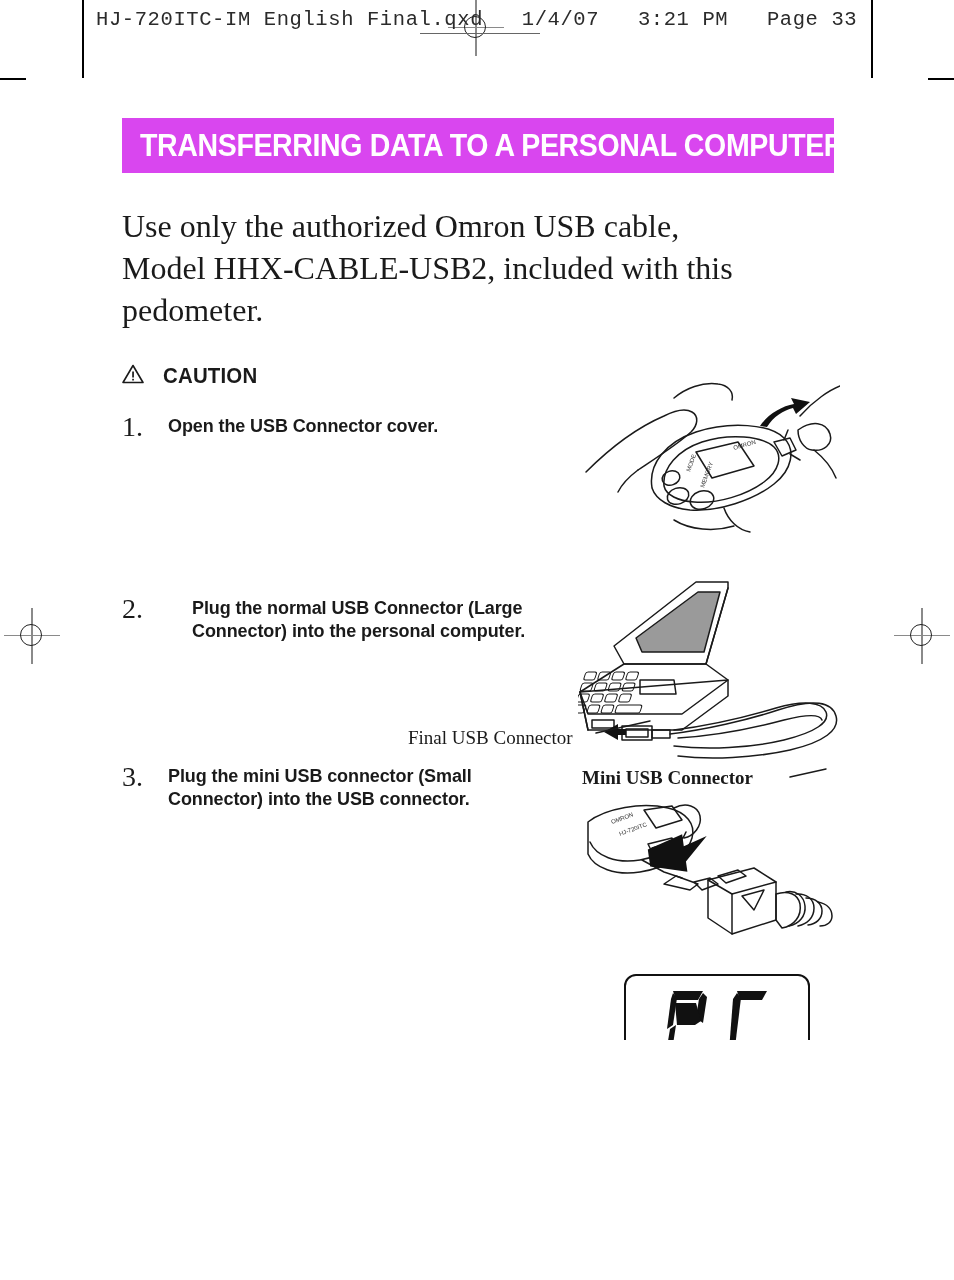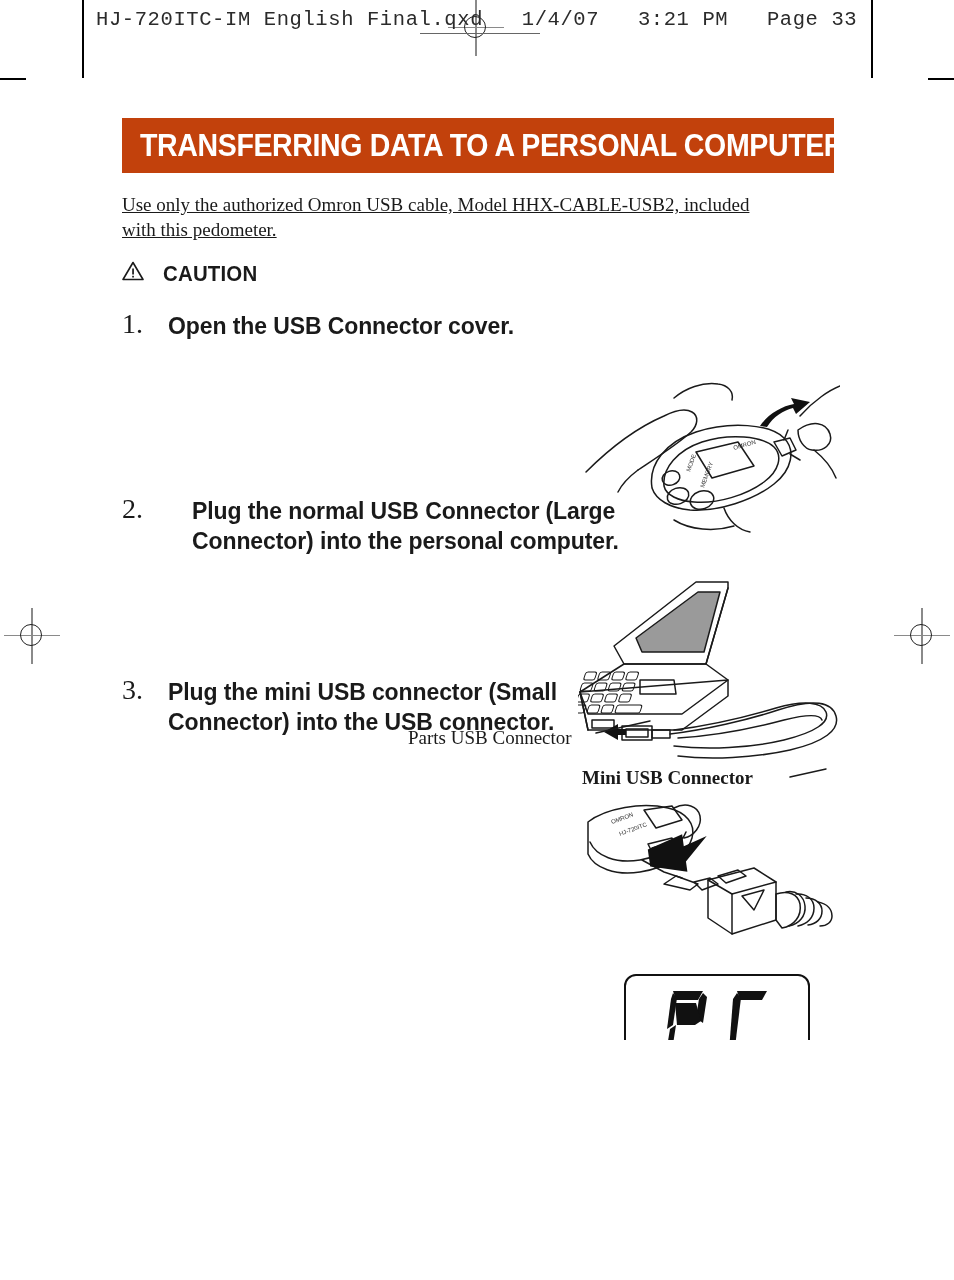--- a/index.html
+++ b/index.html
@@ -83,43 +83,42 @@
 
   
   .content {
     position: absolute;
     left: 122px;
     top: 118px;
     width: 712px;
   }
 
   .title-banner {
-    background: #c2410c;
+    background: #d946ef;
     color: #ffffff;
     height: 55px;
     display: flex;
     align-items: center;
     padding: 0 0 0 18px;
     box-sizing: border-box;
   }
   .title-banner .title-text {
     font-family: "Liberation Sans", sans-serif;
     font-weight: bold;
     font-size: 31px;
     letter-spacing: -0.4px;
     transform: scaleX(0.92);
     transform-origin: left center;
     white-space: nowrap;
   }
 
   .intro {
-    font-size: 19px;
+    font-size: 32px;
     line-height: 1.32;
     width: 640px;
-    text-decoration: underline;
   }
 
   .caution-block { margin-top: 17px; }
   .caution-head {
     display: flex;
     align-items: center;
     gap: 19px;
     font-family: "Liberation Sans", sans-serif;
     font-weight: bold;
     font-size: 21.5px;
@@ -144,21 +143,21 @@
   .step .num {
     font-family: "Liberation Serif", serif;
     font-size: 28px;
     line-height: 1.08;
     width: 46px;
     flex: 0 0 46px;
   }
   .step .step-text {
     font-family: "Liberation Sans", sans-serif;
     font-weight: bold;
-    font-size: 23px;
+    font-size: 18px;
     line-height: 1.3;
     letter-spacing: -0.1px;
     padding-top: 3px;
   }
   #step-1 { margin-top: 22px; }
   #step-1 .step-text { width: 430px; }
   #step-2 { margin-top: 152px; }
   #step-2 .step-text { width: 430px; margin-left: 24px; }
   #step-3 { margin-top: 118px; }
   #step-3 .step-text { width: 400px; }
@@ -423,21 +422,21 @@
 
       <g fill="none" stroke="#1a1a1a" stroke-width="1.5" stroke-linecap="round">
         <path d="M92 154 C126 150 170 140 200 130 C236 118 254 122 258 136 C262 150 246 162 212 170 C176 178 132 180 100 176"></path>
         <path d="M96 166 C130 170 172 168 206 160 C238 152 252 142 248 132 C244 122 226 120 198 128 C168 137 128 146 96 150"></path>
         <path d="M100 158 C134 156 176 148 206 140 C230 134 242 134 244 140"></path>
       </g>
     </svg>
   </div>
 
   <div class="illus" id="illus-cable-labels">
-    <span class="callout-label" id="label-normal-usb">Parts USB Connector</span>
+    <span class="callout-label" id="label-normal-usb">Final USB Connector</span>
     <span class="callout-label" id="label-mini-usb">Mini USB Connector</span>
     <svg width="430" height="90" viewBox="0 0 430 90" style="position:absolute; left:0; top:0;">
       <g stroke="#1a1a1a" stroke-width="1.5" fill="none" stroke-linecap="round">
 
         <path d="M196 18 L250 6"></path>
 
         <path d="M390 62 L426 54"></path>
       </g>
     </svg>
   </div>

